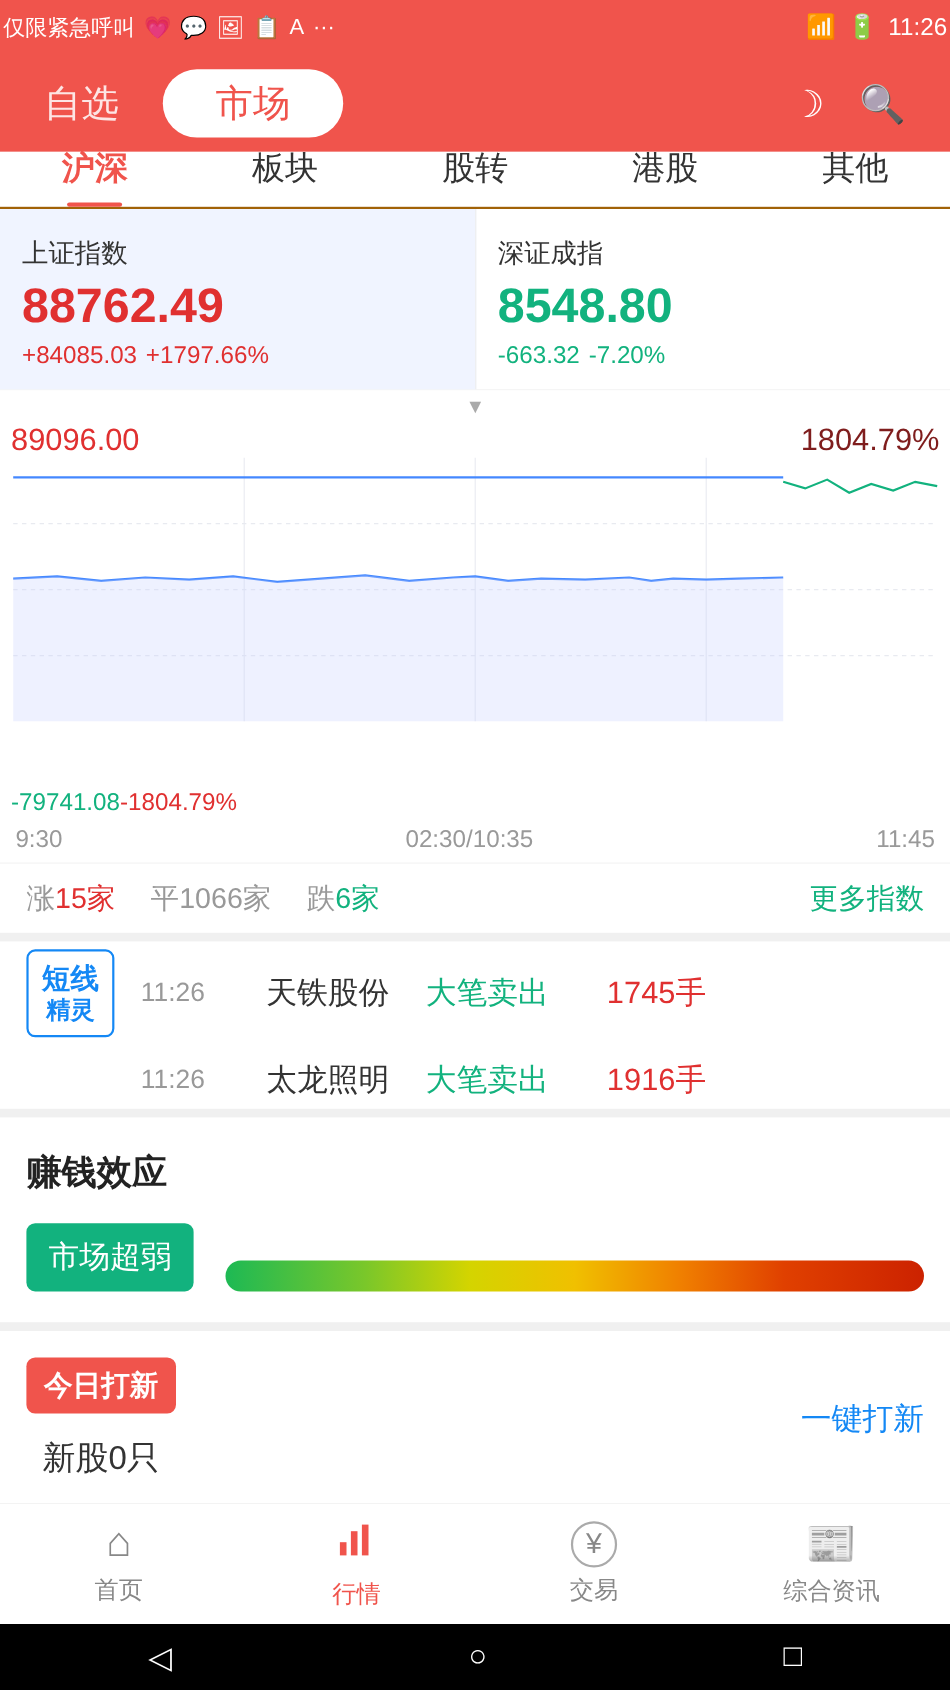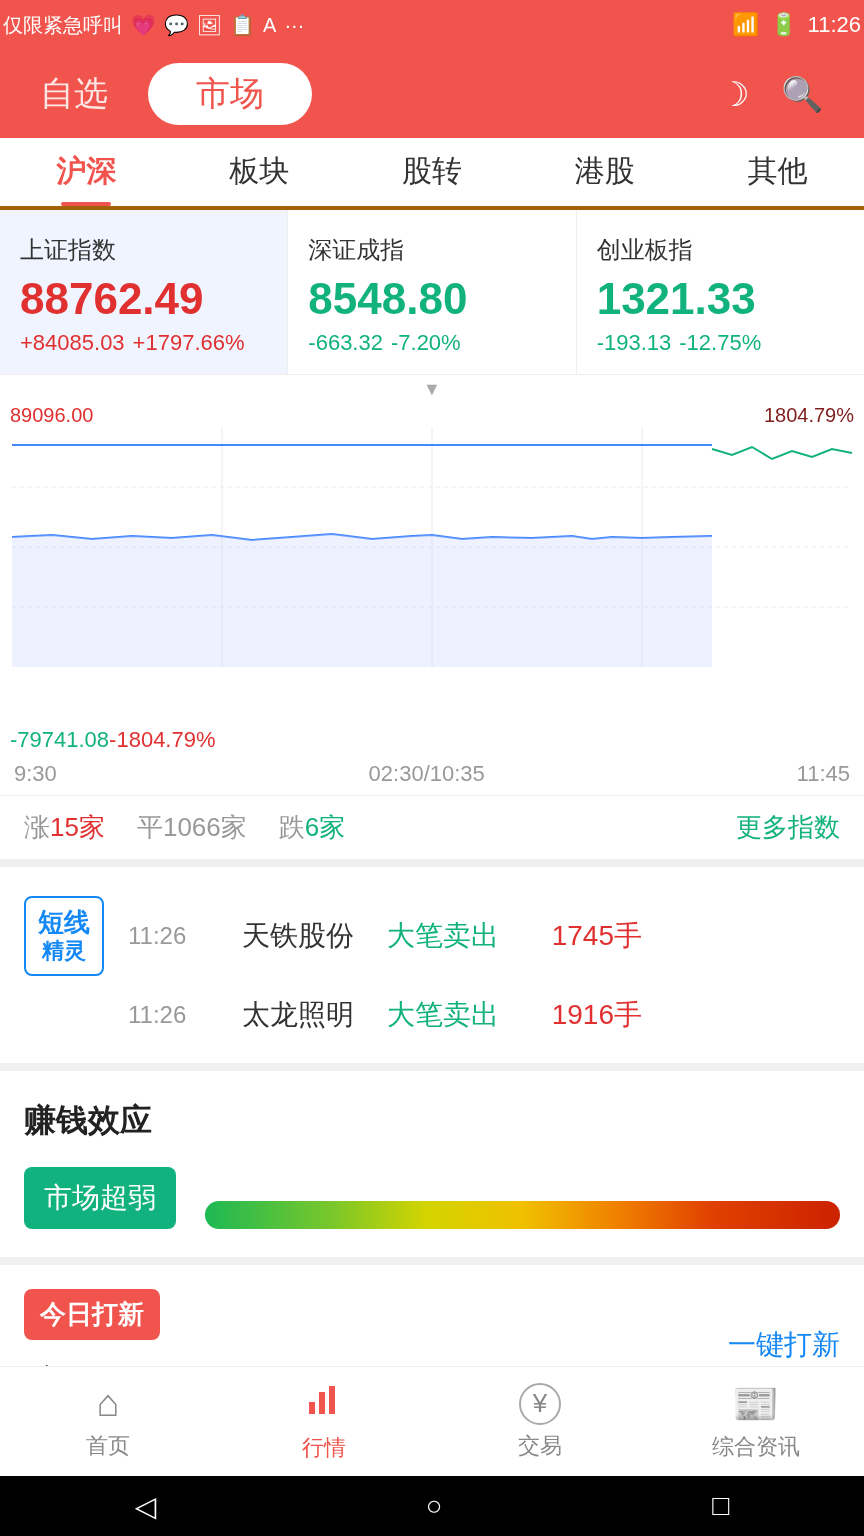--- a/index.html
+++ b/index.html
@@ -48,22 +48,22 @@
       padding: 8px 48px;
       font-size: 34px;
       font-weight: 500;
     }
     .header-icons { display: flex; align-items: center; gap: 32px; color: white; font-size: 34px; }
 
     
     .tabs {
       background: white;
       display: flex;
-      border-bottom: 4px solid #a16207;
-      height: 72px;
+      border-bottom: 2px solid #a16207;
+      height: 52px;
       align-items: flex-end;
     }
     .tab {
       flex: 1;
       text-align: center;
       font-size: 30px;
       color: #333;
       padding-bottom: 14px;
       cursor: pointer;
       position: relative;
@@ -129,21 +129,21 @@
     .chart-container {
       position: relative;
       height: 300px;
       padding: 0 10px;
       background: white;
     }
     .chart-label-top {
       display: flex;
       justify-content: space-between;
       padding: 0 10px;
-      font-size: 20px;
+      font-size: 28px;
       color: #e03030;
     }
     .chart-label-top .right { color: #7f1d1d; }
     .chart-label-bottom {
       display: flex;
       justify-content: flex-start;
       padding: 0 10px 6px;
       font-size: 22px;
       color: #12b27e;
     }
@@ -174,21 +174,21 @@
     .market-stats-left { display: flex; gap: 32px; font-size: 26px; }
     .stats-item span.label { color: #999; }
     .stats-item span.up { color: #e03030; }
     .stats-item span.flat { color: #999; }
     .stats-item span.down { color: #12b27e; }
     .more-link { color: #12b27e; font-size: 26px; cursor: pointer; }
 
     
     .shortline-section {
       background: white;
-      padding: 29px 24px;
+      padding: 7px 24px;
       border-bottom: 8px solid #f0f0f0;
     }
     .shortline-row {
       display: flex;
       align-items: center;
       gap: 24px;
       margin-bottom: 10px;
     }
     .shortline-row:last-child { margin-bottom: 0; }
     .shortline-badge {
@@ -352,28 +352,20 @@
       <span>+84085.03</span>
       <span>+1797.66%</span>
     </div>
   </div>
   <div class="index-card">
     <div class="index-name">深证成指</div>
     <div class="index-value green">8548.80</div>
     <div class="index-changes green">
       <span>-663.32</span>
       <span>-7.20%</span>
-    </div>
-  </div>
-  <div class="index-card">
-    <div class="index-name">创业板指</div>
-    <div class="index-value green">1321.33</div>
-    <div class="index-changes green">
-      <span>-193.13</span>
-      <span>-12.75%</span>
     </div>
   </div>
 </div>
 
 <div class="chart-area">
   <div class="chart-triangle">
     <span>▼</span>
   </div>
   <div class="chart-label-top">
     <span>89096.00</span>

